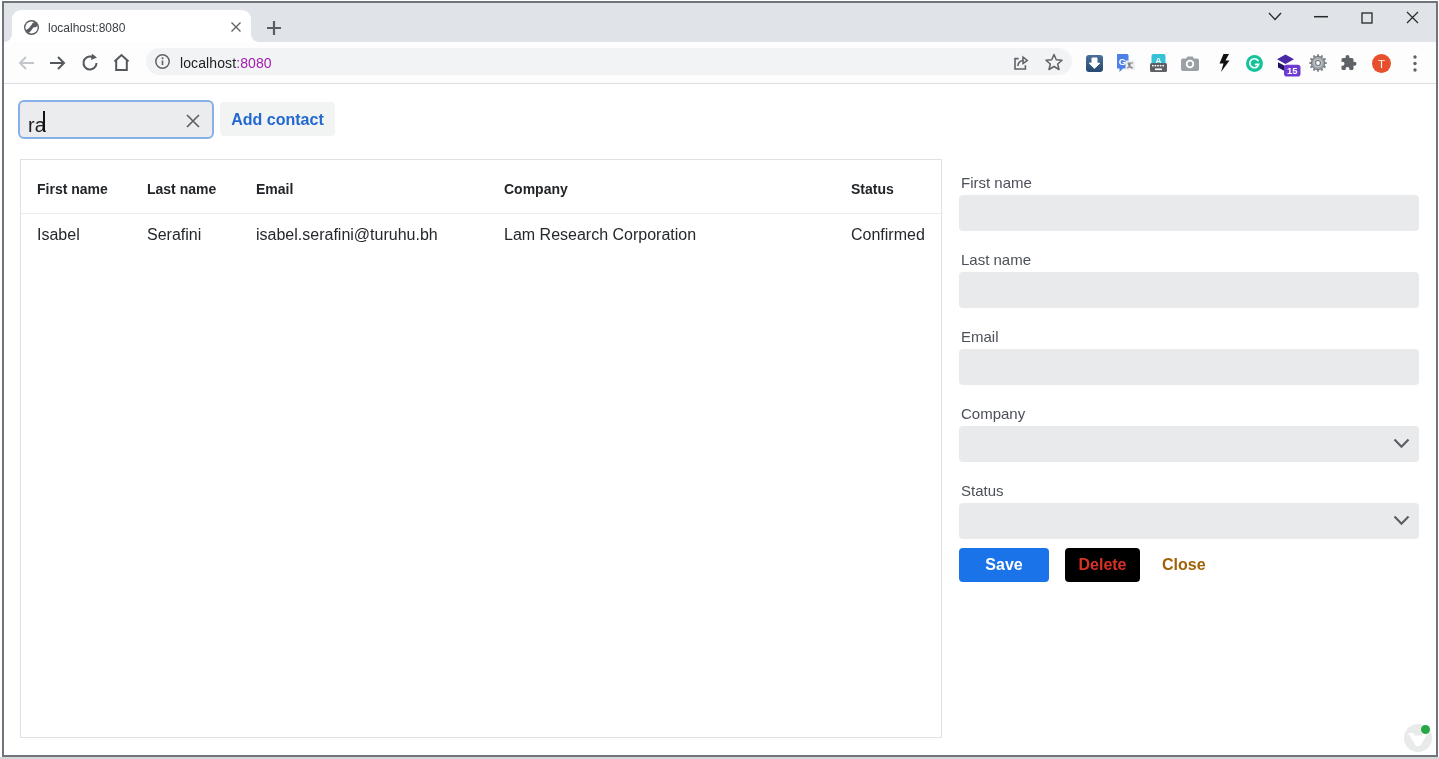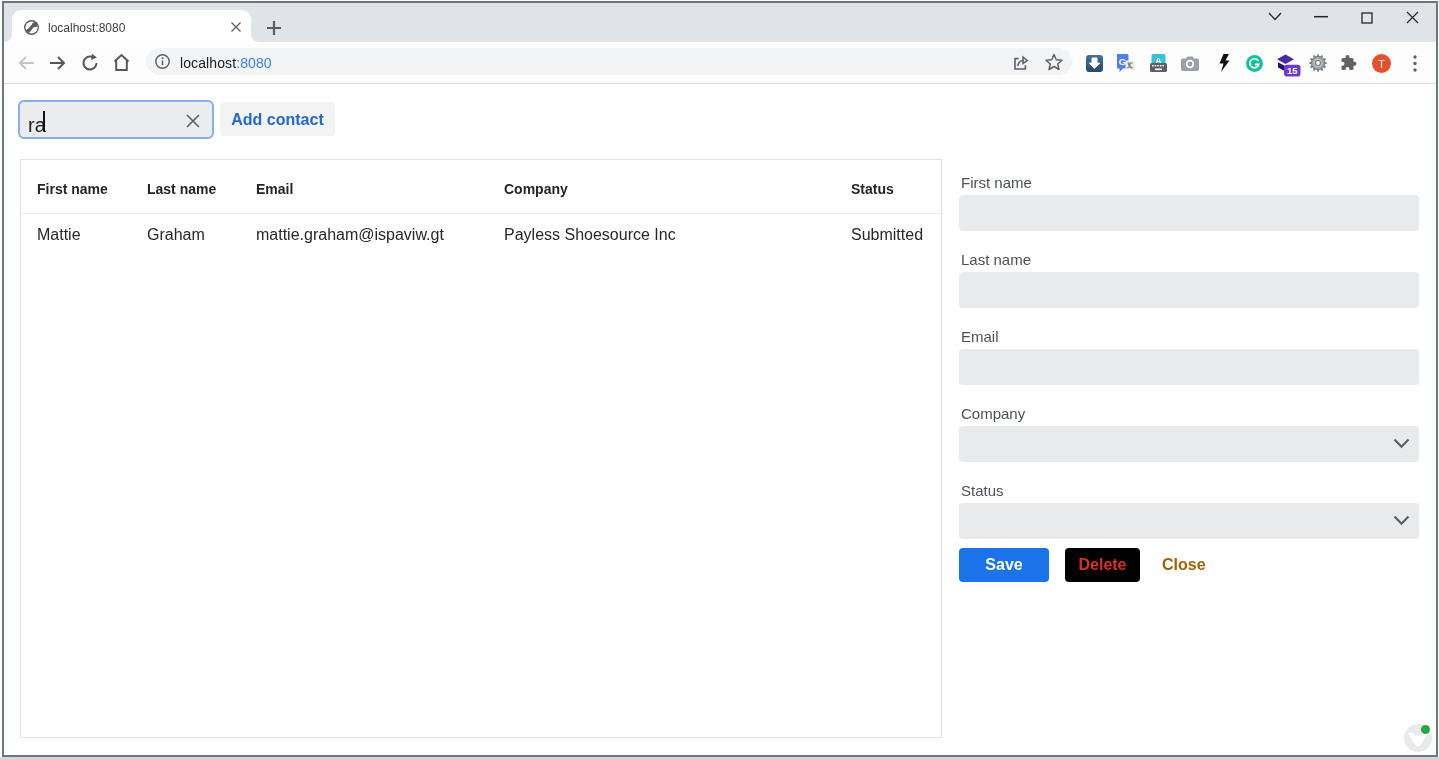--- a/index.html
+++ b/index.html
@@ -13,21 +13,21 @@
 
 
 #titlebar { left:4px; top:2px; width:1432px; height:40px; background:#e0e3e8; }
 #tab { left:12px; top:10px; width:239px; height:32px; background:#fff; border-radius:9px 9px 0 0; }
 #tabtitle { left:48px; top:21px; font-size:12px; color:#3c4043; }
 
 
 #toolbar { left:4px; top:42px; width:1432px; height:42px; background:#fdfdfe; border-bottom:1px solid #dcdee1; }
 #omnibox { left:146px; top:48px; width:926px; height:27px; background:#f1f3f4; border-radius:14px; }
 #urltext { left:180px; top:55px; font-size:14px; color:#202124; letter-spacing:0.1px; }
-#urltext .port { color:#3b82f6; }
+#urltext .port { color:#a21caf; }
 
 
 #searchbox { left:18px; top:100px; width:196px; height:39px; background:#ebeced; border:2px solid #87afe9; border-radius:6px; }
 #searchtext { left:28px; top:114px; font-size:20px; color:#202124; }
 #cursor { left:43px; top:111px; width:2px; height:20px; background:#111; }
 #addbtn { left:220px; top:102px; width:115px; height:34px; background:#f2f3f3; border-radius:4px; color:#2368d0; font-weight:bold; font-size:16px; text-align:center; line-height:36px; }
 
 
 #tbl { left:20px; top:159px; width:922px; height:579px; border:1px solid #dee2e6; background:#fff; }
 table { border-collapse:collapse; table-layout:fixed; width:920px; font-size:16px; color:#24282c; }
@@ -230,25 +230,25 @@
       </colgroup>
 <tbody>
         <tr>
           <th style="border:none">First name</th>
           <th style="border:none">Last name</th>
           <th style="border:none">Email</th>
           <th style="border:none">Company</th>
           <th style="border:none">Status</th>
         </tr>
 <tr>
-          <td>Mattie</td>
-          <td>Graham</td>
-          <td>mattie.graham@ispaviw.gt</td>
-          <td>Payless Shoesource Inc</td>
-          <td>Submitted</td>
+          <td>Isabel</td>
+          <td>Serafini</td>
+          <td>isabel.serafini@turuhu.bh</td>
+          <td>Lam Research Corporation</td>
+          <td>Confirmed</td>
         </tr>
 </tbody>
     </table>
 </div>
 
 <div class="abs flabel" style="top:174px">First name</div>
 <div class="abs finput" style="top:195px"></div>
 <div class="abs flabel" style="top:251px">Last name</div>
 <div class="abs finput" style="top:272px"></div>
 <div class="abs flabel" style="top:328px">Email</div>

